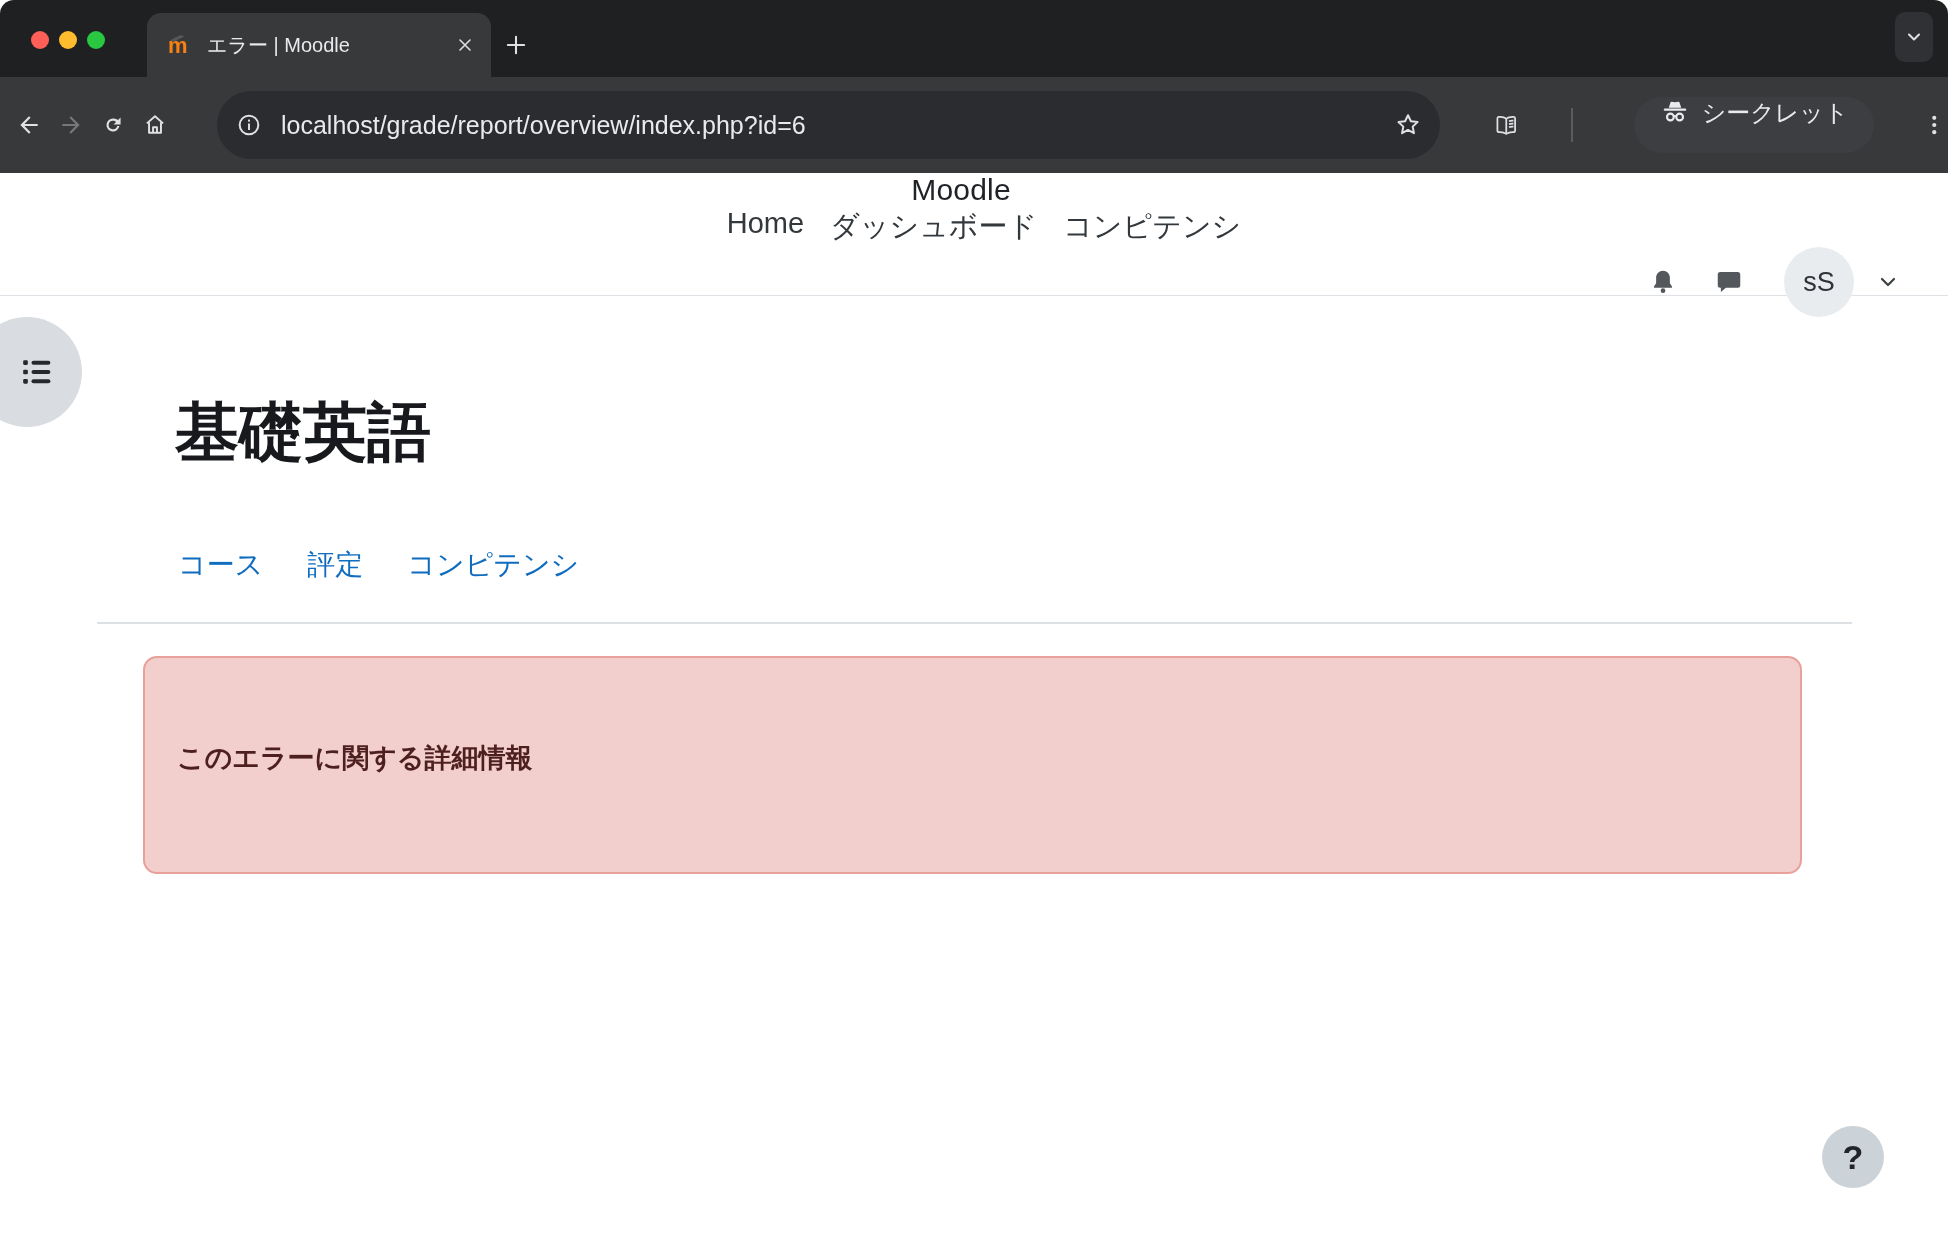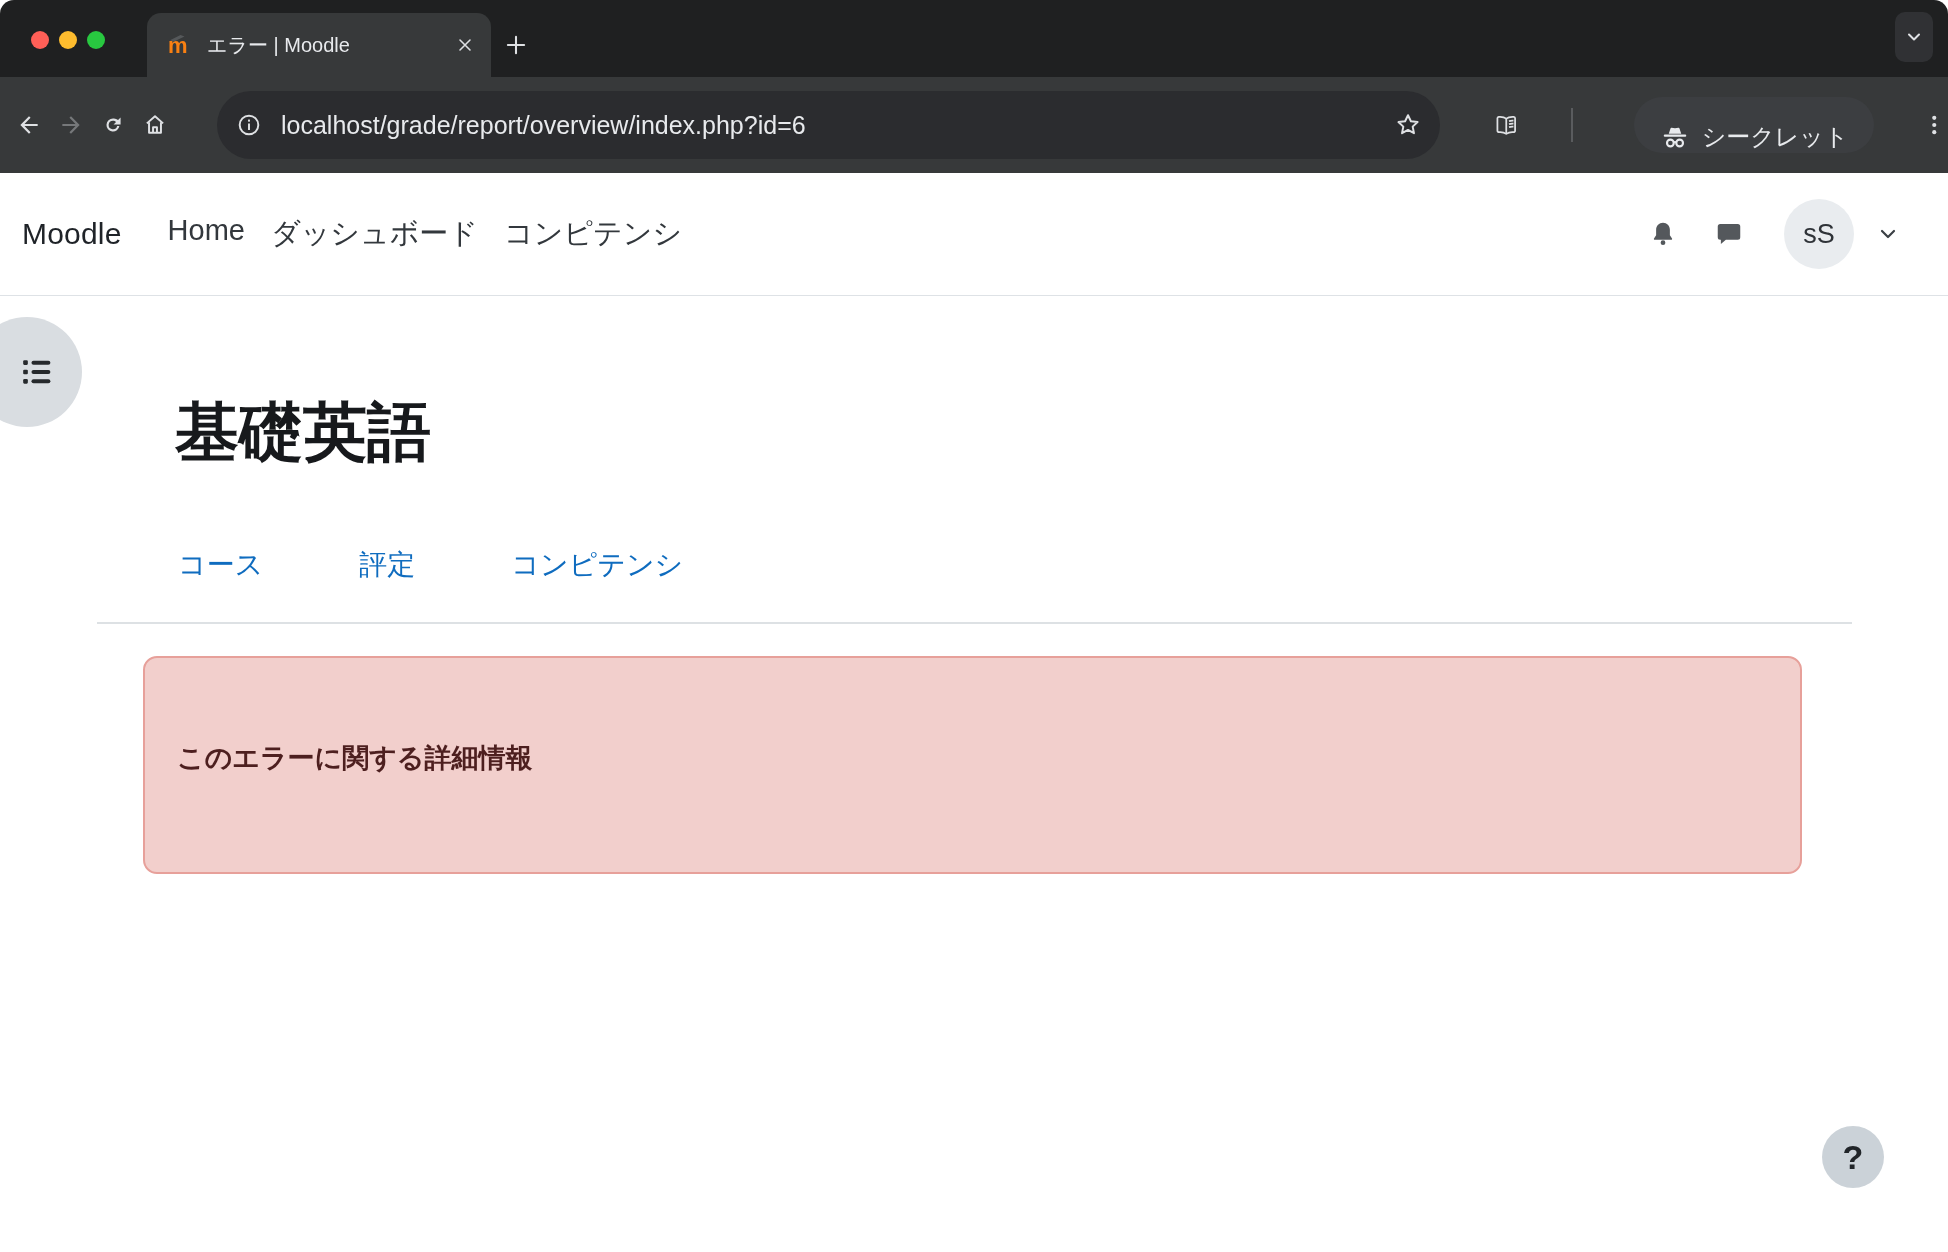--- a/index.html
+++ b/index.html
@@ -57,32 +57,33 @@
     display: flex; align-items: center; padding: 0 18px 0 12px; gap: 12px;
   }
   .site-info { width: 40px; height: 40px; display:grid; place-items:center; border-radius:50%; }
   .url-text { flex: 1; color: #e8eaed; font-size: 25px; white-space: nowrap; overflow: hidden; }
 
   .book-icon { margin-left: 26px; width: 28px; height: 28px; }
   .vdivider { margin-left: 24px; width: 2px; height: 34px; background: #5a5c5e; }
   .incog-badge {
     margin-left: 34px; height: 56px; border-radius: 28px;
     background: #3c3e41;
-    display: flex; align-items: flex-end; gap: 12px; padding: 0 26px;
+    display: flex; align-items: flex-start; gap: 12px; padding: 0 26px;
   }
   .incog-badge span { color: #e8eaed; font-size: 24px; white-space: nowrap; }
   .dots-icon { margin-left: 20px; width: 28px; height: 28px; }
 
   
   .page { position: absolute; top: 173px; left: 0; width: 100%; height: 1079px; background: #fff; }
 
   .site-header {
     height: 123px; display: flex; align-items: center;
     padding: 0 48px 0 22px;
     border-bottom: 1px solid #dee2e6;
+    flex-direction: column;
   }
   .logo { font-size: 30px; font-weight: 500; color: #1f2328; letter-spacing: .2px; cursor: pointer; }
   .main-nav { display: flex; gap: 26px; margin-left: 46px; }
   .main-nav a { color: #33383d; font-size: 29px; text-decoration: none; cursor: pointer; }
   .header-right { margin-left: auto; display: flex; align-items: center; }
   .hdr-icon { width: 30px; height: 30px; cursor: pointer; }
   .hdr-icon + .hdr-icon { margin-left: 36px; }
   .avatar {
     margin-left: 40px; width: 70px; height: 70px; border-radius: 50%;
     background: #e9ecef; color: #2f3338;
@@ -95,21 +96,21 @@
     border-radius: 50%; background: #d9dde1;
     display: flex; align-items: center; justify-content: center;
     padding-left: 20px; cursor: pointer;
   }
 
   .main { padding: 0 96px 0 97px; }
   .course-title {
     margin: 100px 0 0 78px;
     font-size: 64px; line-height: 1.15; font-weight: 700; color: #17191c;
   }
-  .course-tabs { display: flex; gap: 96px; margin: 76px 0 0 81px; text-align: right; }
+  .course-tabs { display: flex; gap: 44px; margin: 76px 0 0 81px; text-align: right; }
   .course-tabs a {
     color: var(--moodle-blue, #0f6cbf); font-size: 28px; text-decoration: none; cursor: pointer;
   }
   .tabs-divider { margin-top: 38px; border: 0; border-top: 2px solid #dde1e4; }
 
   .alert-danger {
     margin: 32px 50px 0 46px; height: 218px;
     background: var(--alert-bg, #f2cfcc);
     border: 2px solid var(--alert-border, #e7a09a);
     border-radius: 14px;

